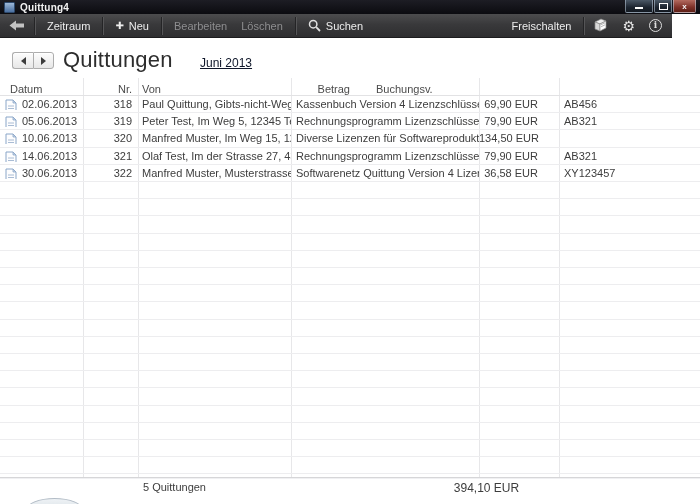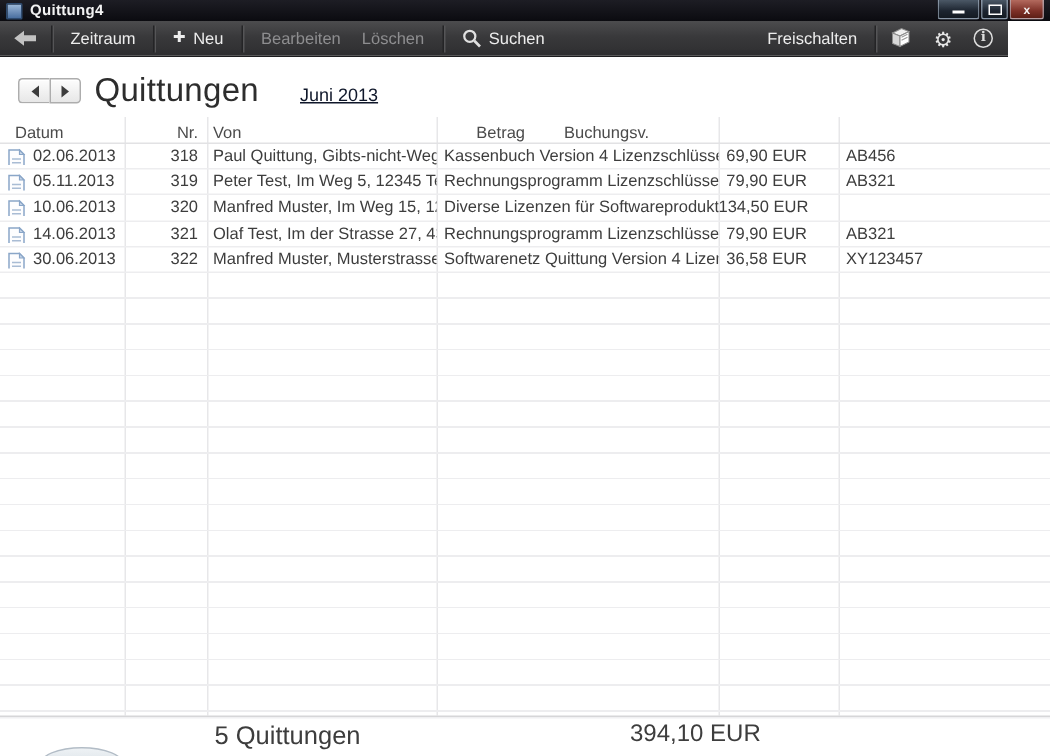--- a/index.html
+++ b/index.html
@@ -115,22 +115,22 @@
   .c-datum-h{width:83px;padding-left:10px;}
   .c-nr{width:55px;text-align:right;padding-right:6px;}
   .c-von{width:153px;padding-left:4px;}
   .c-fuer{width:188px;padding-left:5px;}
   .c-betrag{width:80px;text-align:right;padding-right:21px;}
   .c-buch{flex:1 1 auto;padding-left:5px;}
   .doc-icon{position:absolute;left:5px;top:1px;width:12px;height:14px;}
   
   .table-bottom1{position:absolute;left:0;top:477px;width:700px;height:1px;background:#d6d6d8;}
   .table-bottom2{position:absolute;left:0;top:478px;width:700px;height:1px;background:#f0f0f2;}
-  .footer-count{position:absolute;left:143px;top:481px;font-size:17px;color:#3d3d3d;}
-  .footer-total{position:absolute;left:420px;top:481px;width:133px;text-align:left;font-size:16px;color:#3d3d3d;}
+  .footer-count{position:absolute;left:143px;top:481px;font-size:11px;color:#3d3d3d;}
+  .footer-total{position:absolute;left:420px;top:481px;width:133px;text-align:center;font-size:12px;color:#3d3d3d;}
   .partial-circle{
     position:absolute;left:26px;top:498px;width:55px;height:22px;
     border-radius:50%;
     background:linear-gradient(#eef2f5,#c9d3db);
     border:1px solid #b2bcc6;cursor:pointer;
   }
 </style>
 </head>
 <body>
 
@@ -250,21 +250,21 @@
     </div>
 
     <div class="trow">
       <div class="cell c-datum">
         <svg class="doc-icon" viewBox="0 0 12 14">
             <path d="M1 1 h7 l3 3 v9 h-10 z" fill="#fdfdfe" stroke="#8aa6c8" stroke-width="1"></path>
             <path d="M8 1 l3 3 h-3 z" fill="#c9d8ea" stroke="#8aa6c8" stroke-width="0.8"></path>
             <line x1="3" y1="7" x2="9" y2="7" stroke="#a9bcd4" stroke-width="1"></line>
             <line x1="3" y1="9.5" x2="9" y2="9.5" stroke="#a9bcd4" stroke-width="1"></line>
           </svg>
-        <span>05.11.2013</span>
+        <span>05.06.2013</span>
       </div>
       <div class="cell c-nr">319</div>
       <div class="cell c-von">Peter Test, Im Weg 5, 12345 Testha...</div>
       <div class="cell c-fuer">Rechnungsprogramm Lizenzschlüssel</div>
       <div class="cell c-betrag">79,90 EUR</div>
       <div class="cell c-buch">AB321</div>
     </div>
 
     <div class="trow">
       <div class="cell c-datum">

